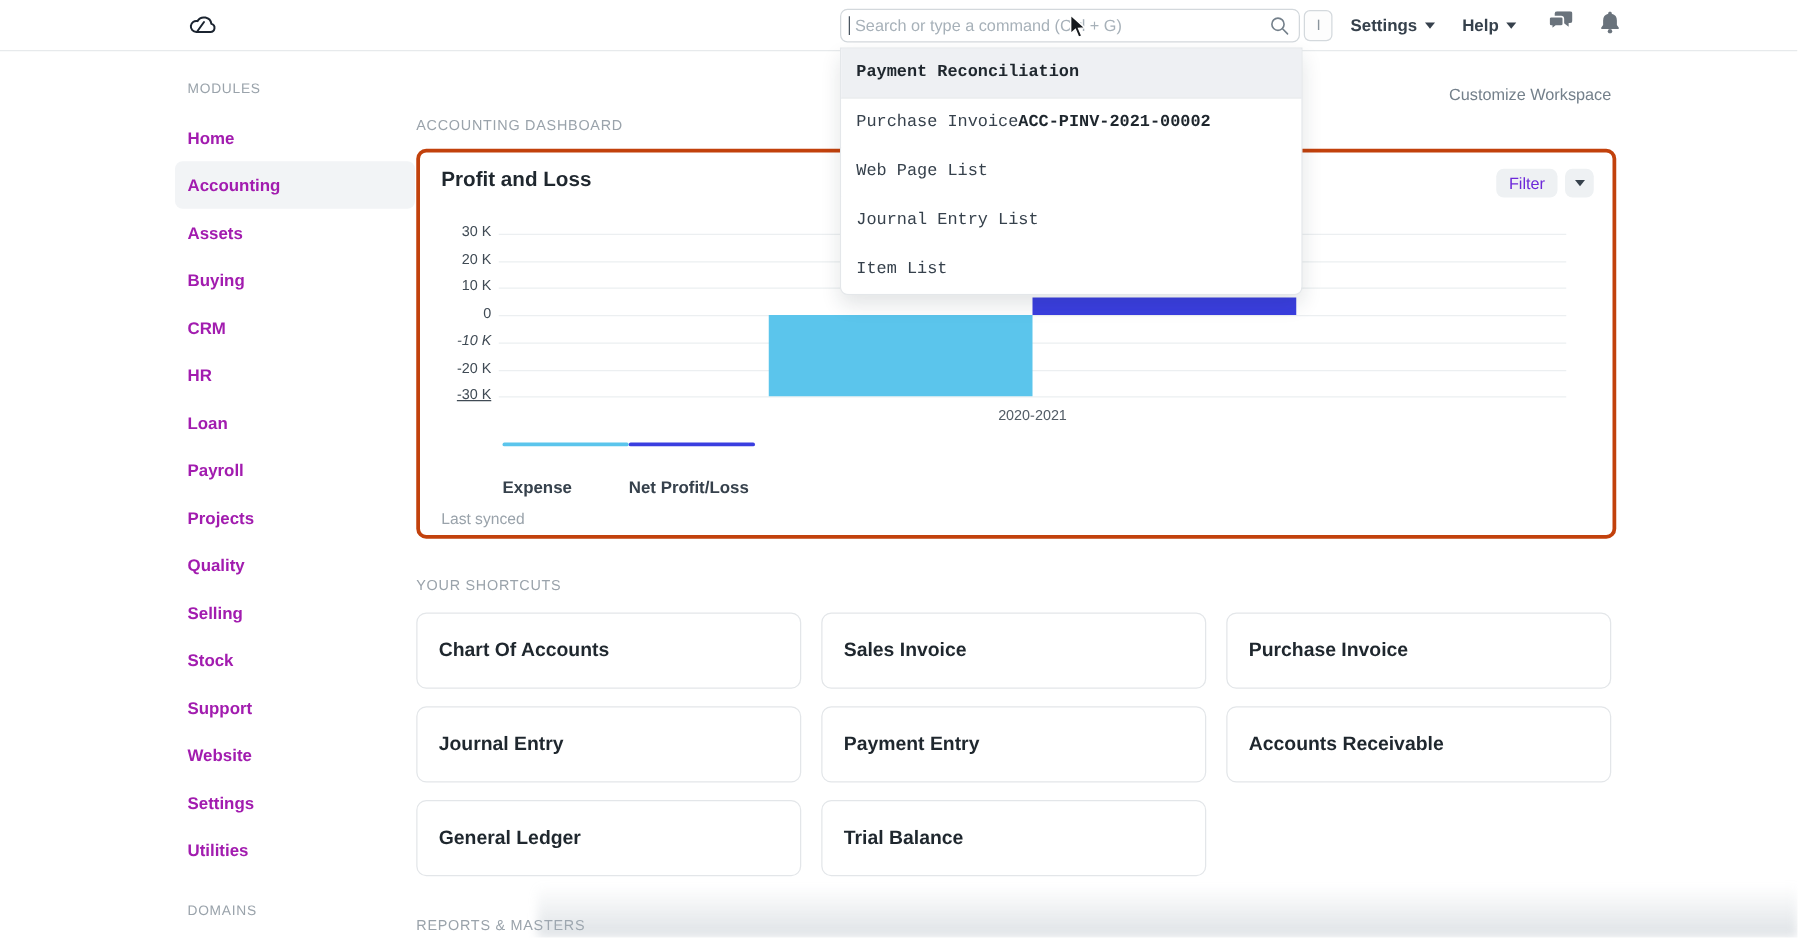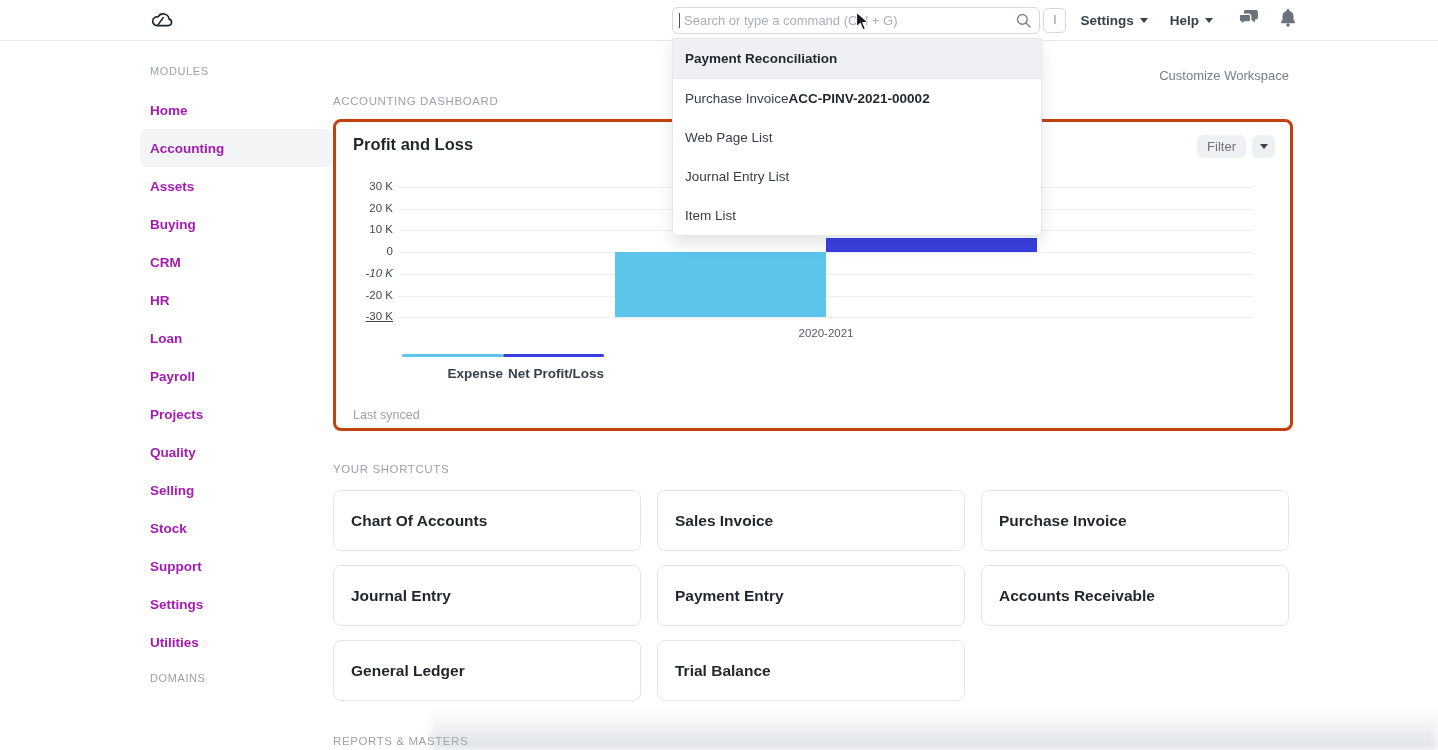--- a/index.html
+++ b/index.html
@@ -22,53 +22,53 @@
   .icon-btn{cursor:pointer;display:flex;align-items:center;}
   
   .search-wrap{position:absolute;left:672px;top:7px;width:368px;height:27px;z-index:110;}
   .search-input{width:368px;height:27px;box-sizing:border-box;border:1px solid #d3d8dc;border-radius:6px;
     background:#fff;font-family:"Liberation Sans",sans-serif;font-size:13px;color:#36414c;padding:0 30px 0 11px;outline:none;}
   .search-input::placeholder{color:#a7b1b9;}
   .text-caret{position:absolute;left:7px;top:6px;width:1px;height:15px;background:#4a5560;}
   .search-icon{position:absolute;right:9px;top:6px;}
   
   .dropdown{position:absolute;left:672px;top:38px;width:368px;background:#fff;z-index:105;
-    border:1px solid #e4e7ea;border-radius:0 0 6px 6px;box-shadow:0 8px 16px rgba(25,39,52,.12);}
+    border:1px solid #e4e7ea;border-radius:0 0 6px 6px;box-shadow:0 8px 16px rgba(25,39,52,.12);font-family:Liberation Mono, monospace;}
   .dd-item{height:39px;display:flex;align-items:center;padding:0 12px;font-size:13.5px;color:#36414c;cursor:pointer;background:#fff;}
   .dd-item b{font-weight:700;color:#1f272e;}
   .dd-item.selected{background:#eef0f3;font-weight:700;color:#1f272e;border-bottom:1px solid #e7eaec;}
   .dropdown .dd-item:last-child{border-radius:0 0 6px 6px;}
   
   .sidebar{position:absolute;left:140px;top:40px;width:192px;}
   .side-header{margin:25px 0 14px 10px;font-size:11px;letter-spacing:.6px;color:#9aa3ab;font-weight:500;}
   .side-item{height:38px;display:flex;align-items:center;padding-left:10px;font-size:13.5px;font-weight:700;
     color:#a21caf;border-radius:6px;cursor:pointer;}
   .side-item.active{background:#f2f4f6;}
-  .domains-header{margin-top:11px;}
+  .domains-header{margin-top:24px;}
   
   .main{position:absolute;left:333px;top:40px;width:956px;}
   .customize{position:absolute;top:28px;right:0;font-size:13px;color:#74808b;cursor:pointer;}
   .section-header{position:absolute;top:55px;left:0;font-size:11.5px;letter-spacing:.6px;color:#9aa3ab;font-weight:500;}
   .chart-card{position:absolute;top:79px;left:0;width:954px;height:306px;border:3px solid #c2410c;border-radius:8px;background:#fff;}
   .chart-title{position:absolute;left:17px;top:13px;font-size:16.5px;font-weight:700;color:#1f272e;}
   .filter-group{position:absolute;right:15px;top:13px;display:flex;}
   .filter-btn{height:23px;background:#eef1f3;border-radius:6px;display:flex;align-items:center;
-    padding:0 10px;font-size:13px;color:#737373;cursor:pointer;}
+    padding:0 10px;font-size:13px;color:#6d28d9;cursor:pointer;}
   .filter-caret-btn{width:23px;height:23px;background:#eef1f3;border-radius:6px;margin-left:6px;
     display:flex;align-items:center;justify-content:center;cursor:pointer;}
   .filter-caret-btn .caret{margin-left:0;}
   .gridline{position:absolute;height:1px;background:#ecef f1;}
   .gridline{position:absolute;height:1px;background:#eceff1;}
   .ytick{position:absolute;left:0;width:57px;text-align:right;font-size:11.5px;color:#404b55;}
   .xtick{position:absolute;transform:translateX(-50%);font-size:11.5px;color:#525c66;}
   .bar{position:absolute;}
   .legend{position:absolute;left:66px;top:232px;display:flex;}
   .legend-item{width:101px;cursor:pointer;}
   .legend-line{height:3px;border-radius:2px;}
-  .legend-label{margin-top:9px;font-size:13.5px;font-weight:700;color:#36414c;white-space:nowrap;text-align:right;}
+  .legend-label{margin-top:25px;font-size:13.5px;font-weight:700;color:#36414c;white-space:nowrap;}
   .last-synced{position:absolute;left:17px;top:286px;font-size:12.5px;color:#9aa3ab;}
   .shortcuts-header{position:absolute;top:423px;left:0;font-size:11.5px;letter-spacing:.6px;color:#9aa3ab;font-weight:500;}
   .cards{position:absolute;top:450px;left:0;width:956px;display:grid;
     grid-template-columns:repeat(3,308px);justify-content:space-between;row-gap:14px;}
   .card{height:61px;border:1px solid #e3e6e9;border-radius:8px;background:#fff;display:flex;
     align-items:center;padding-left:17px;font-size:15.5px;font-weight:700;color:#1f272e;cursor:pointer;box-sizing:border-box;}
   .reports-header{position:absolute;top:695px;left:0;font-size:11.5px;letter-spacing:.6px;color:#9aa3ab;font-weight:500;}
   
   .bottom-fog{position:absolute;left:430px;right:0;bottom:0;height:42px;pointer-events:none;z-index:40;
     background:linear-gradient(to top,rgba(168,178,188,.38),rgba(168,178,188,0));filter:blur(4px);}
@@ -179,20 +179,23 @@
         <span>Quality</span>
       </div>
       <div class="side-item">
         <span>Selling</span>
       </div>
       <div class="side-item">
         <span>Stock</span>
       </div>
       <div class="side-item">
         <span>Support</span>
+      </div>
+      <div class="side-item">
+        <span>Website</span>
       </div>
       <div class="side-item">
         <span>Settings</span>
       </div>
       <div class="side-item">
         <span>Utilities</span>
       </div>
     </div>
   <div class="side-header domains-header">DOMAINS</div>
 </nav>

